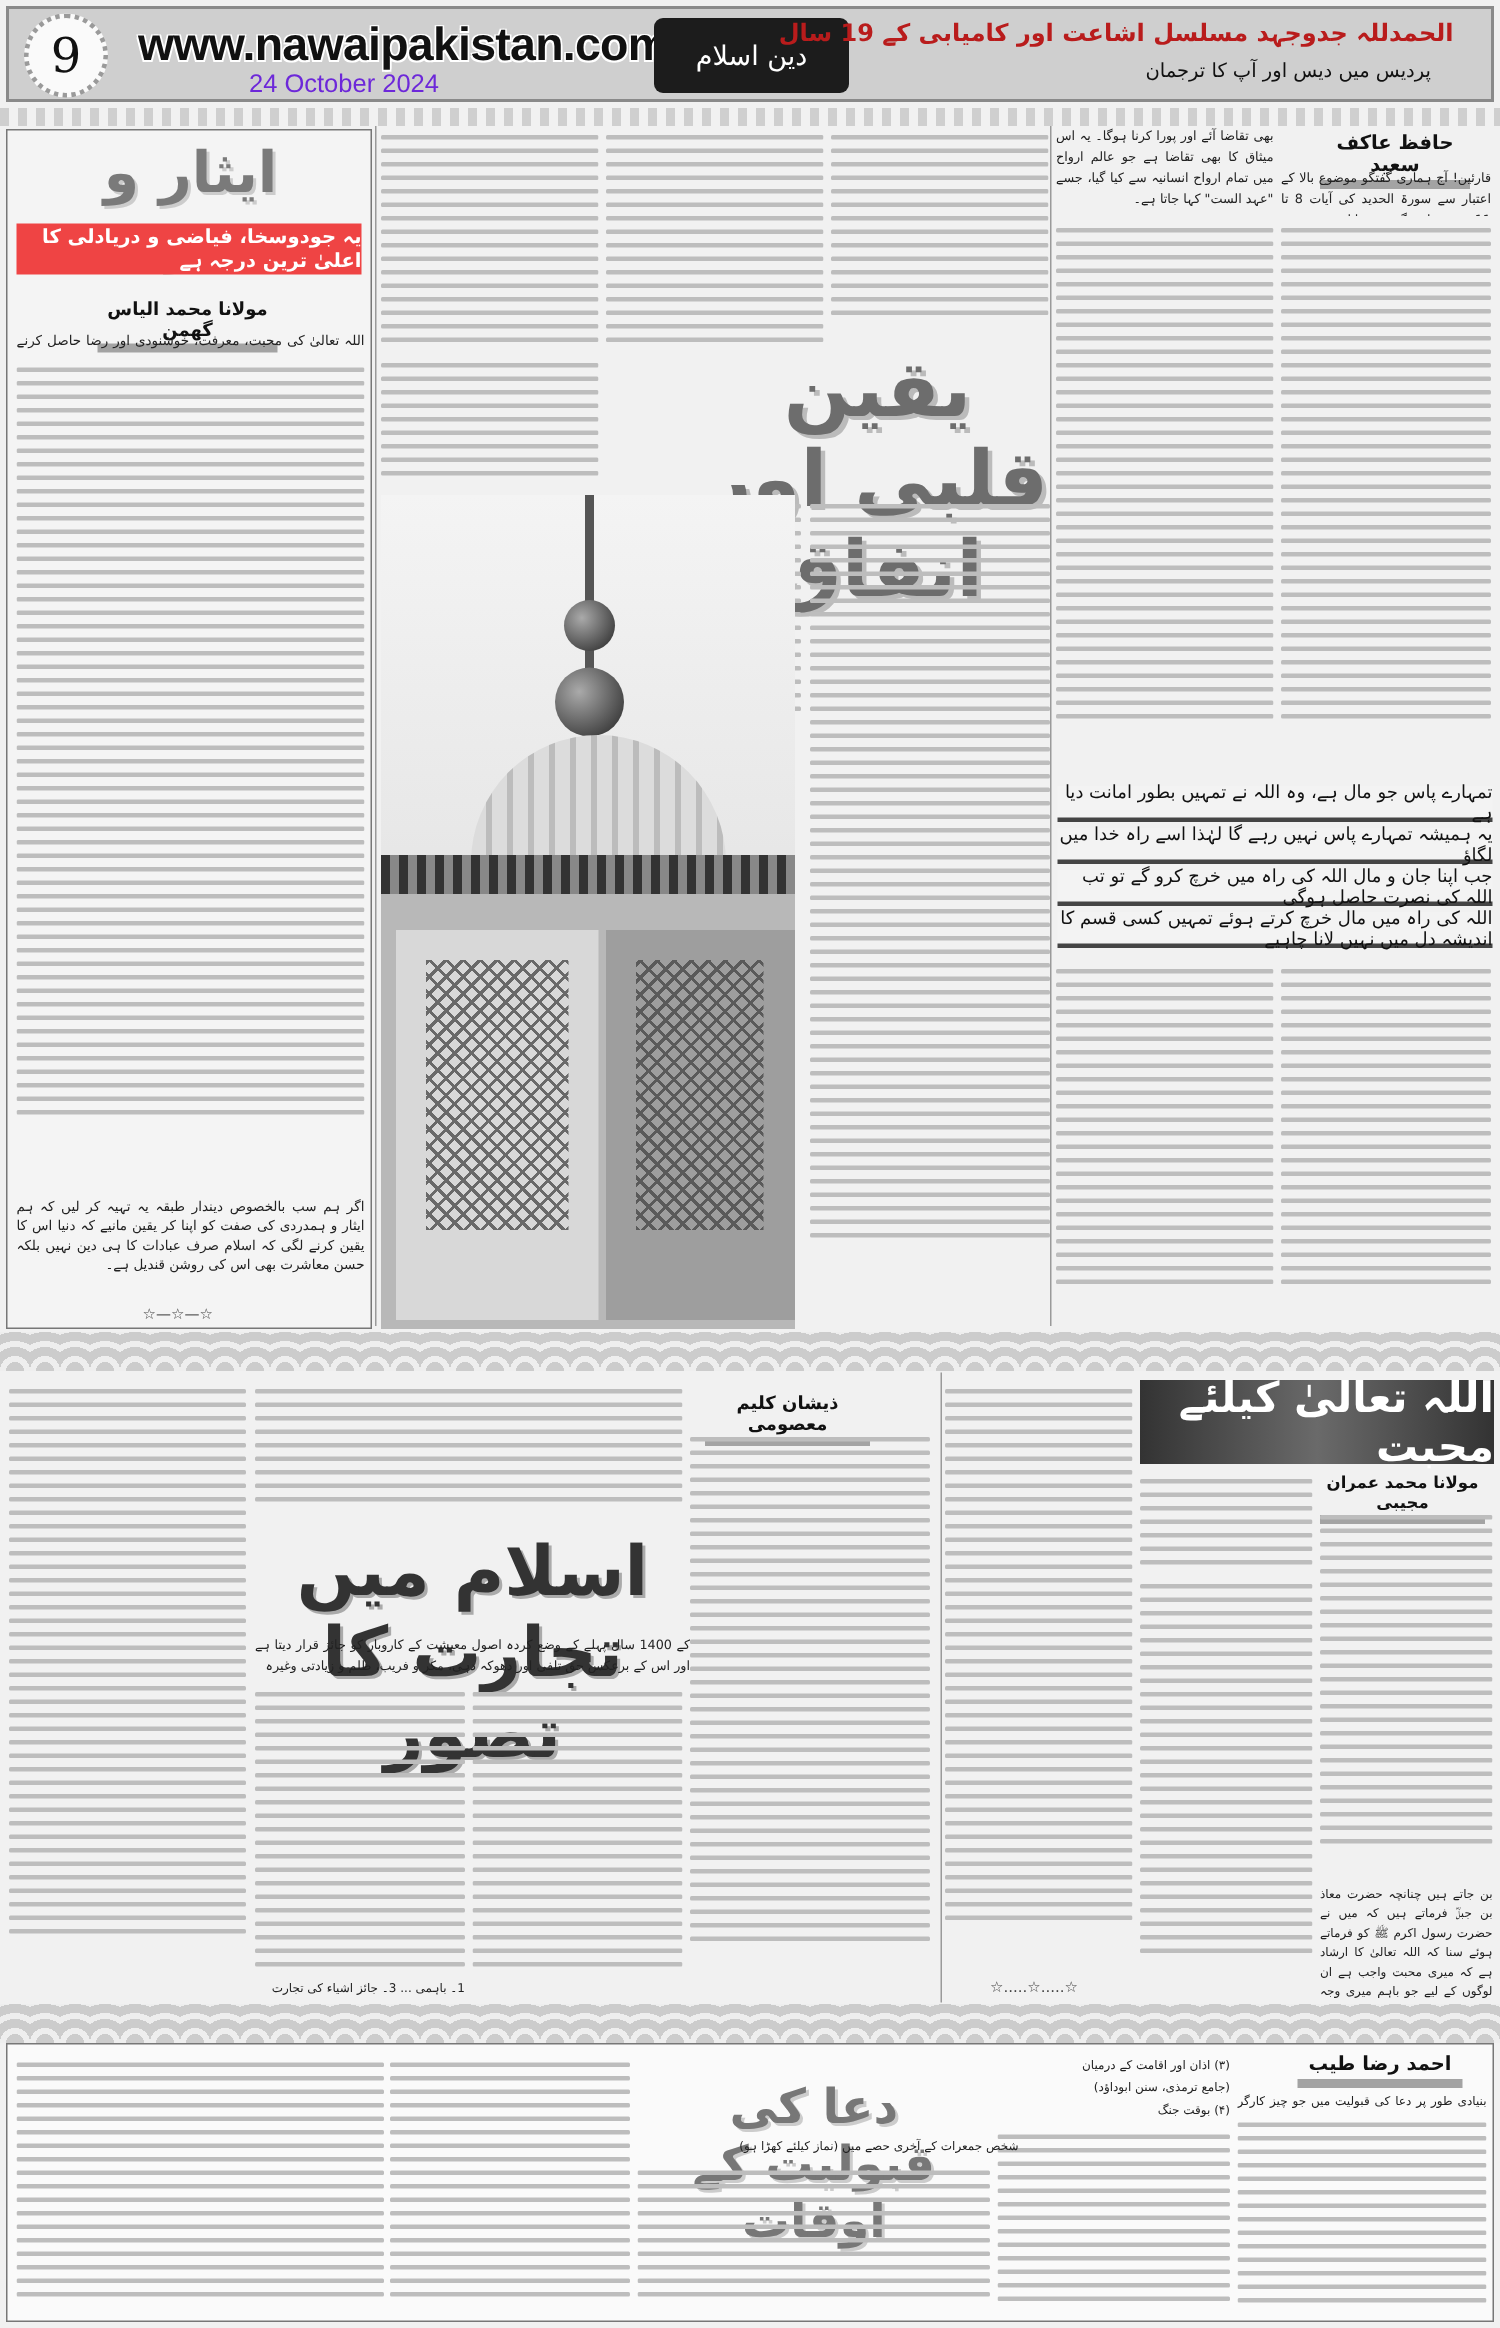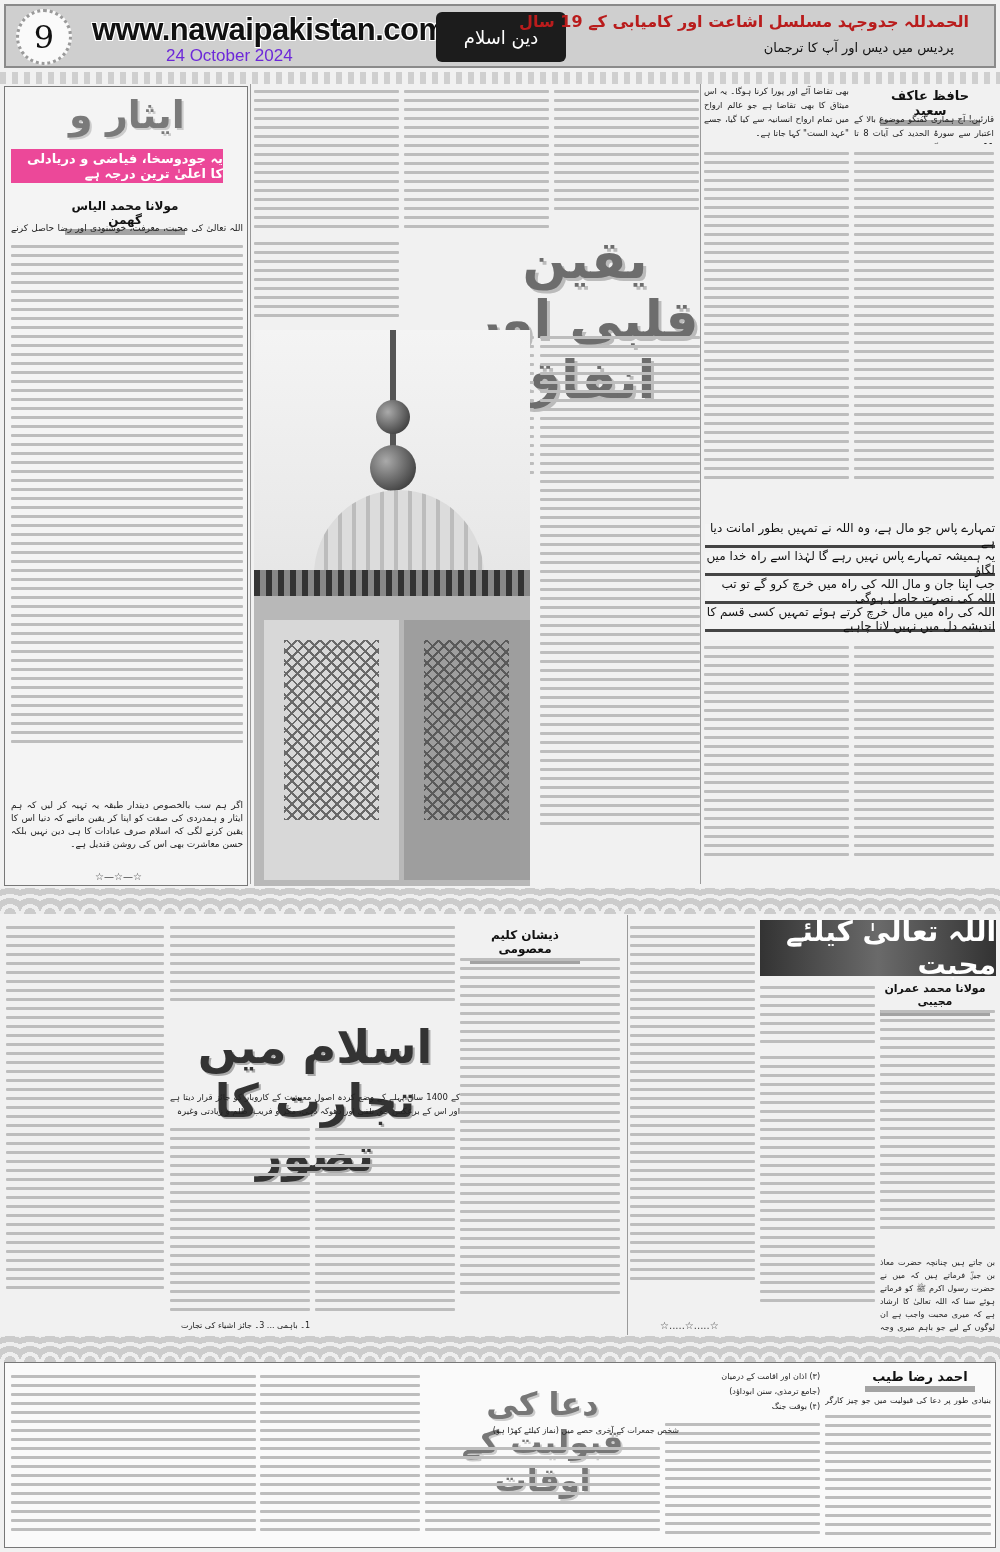--- a/index.html
+++ b/index.html
@@ -48,21 +48,21 @@
     <div class="site">www.nawaipakistan.com</div>
     <div class="date">24 October 2024</div>
     <div class="sect">دین اسلام</div>
     <div class="tag1">الحمدللہ جدوجہد مسلسل اشاعت اور کامیابی کے 19 سال</div>
     <div class="tag2">پردیس میں دیس اور آپ کا ترجمان</div>
   </div>
   <div class="border-strip" style="top:72px"></div>
 
   <div class="box" style="left:4px;top:86px;width:244px;height:800px;background:#f4f4f4">
     <div class="bighead" style="left:10px;top:6px;width:224px;font-size:38px;text-align:center;color:#7a7a7a">ایثار و ہمدردی</div>
-    <div class="banner" style="left:6px;top:62px;width:212px;height:34px;font-size:13px;background:#ec4899">یہ جودوسخا، فیاضی و دریادلی کا اعلیٰ ترین درجہ ہے</div>
+    <div class="banner" style="left:6px;top:62px;width:230px;height:34px;font-size:13px;background:#ef4444">یہ جودوسخا، فیاضی و دریادلی کا اعلیٰ ترین درجہ ہے</div>
     <div class="byline" style="left:60px;top:112px;width:120px;text-align:center;font-size:12px">مولانا محمد الیاس گھمن</div>
     <div class="col" style="left:6px;top:134px;width:232px;height:16px;font-size:9px">اللہ تعالیٰ کی محبت، معرفت، خوشنودی اور رضا حاصل کرنے کیلئے دوسروں کی ضروریات کو اپنی ذاتی</div>
     <div class="lines" style="left:6px;top:152px;width:232px;height:560px">
       <div></div>
         <div></div>
         <div></div>
         <div></div>
         <div></div>
         <div></div>
         <div></div>

